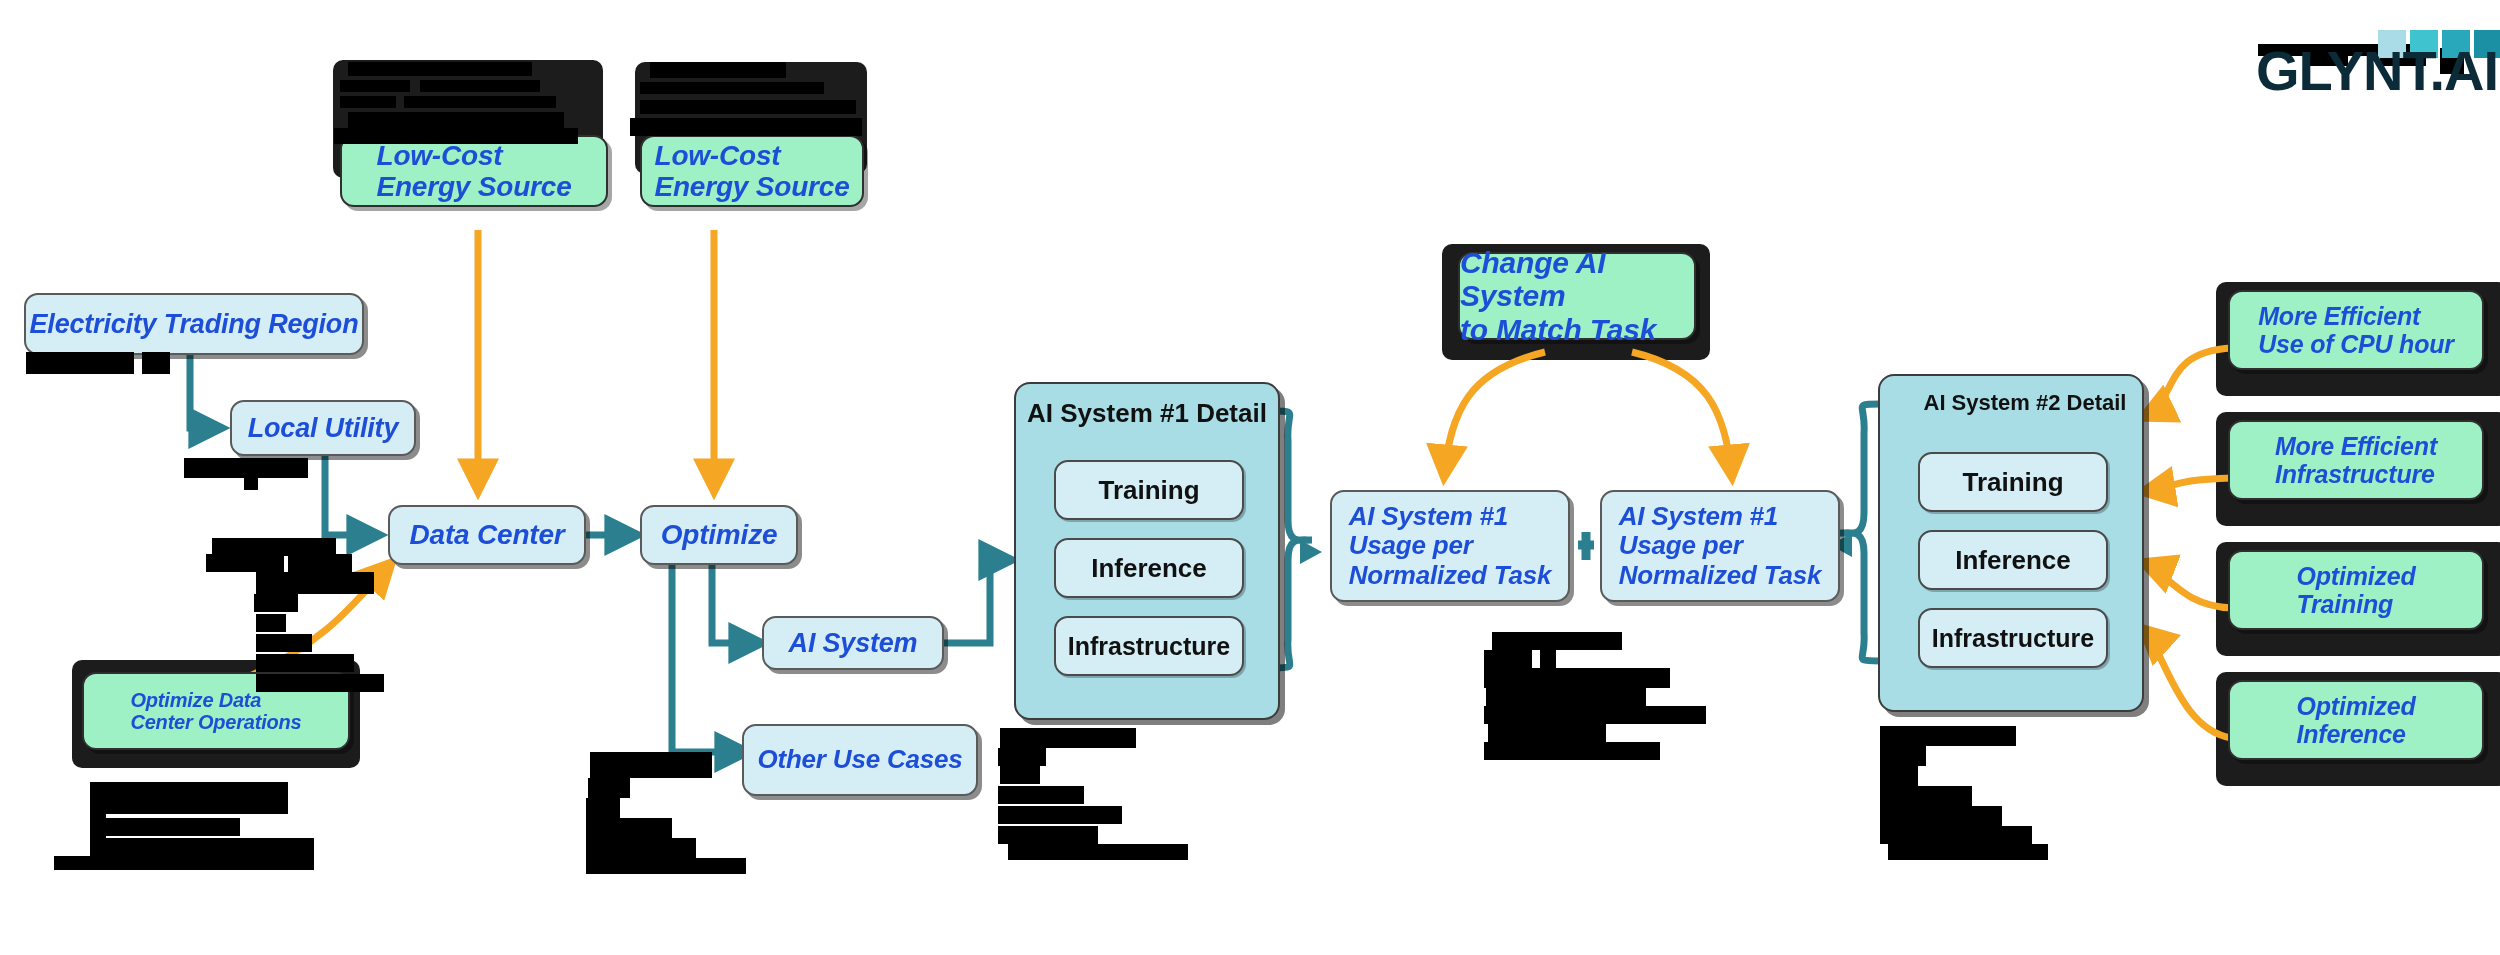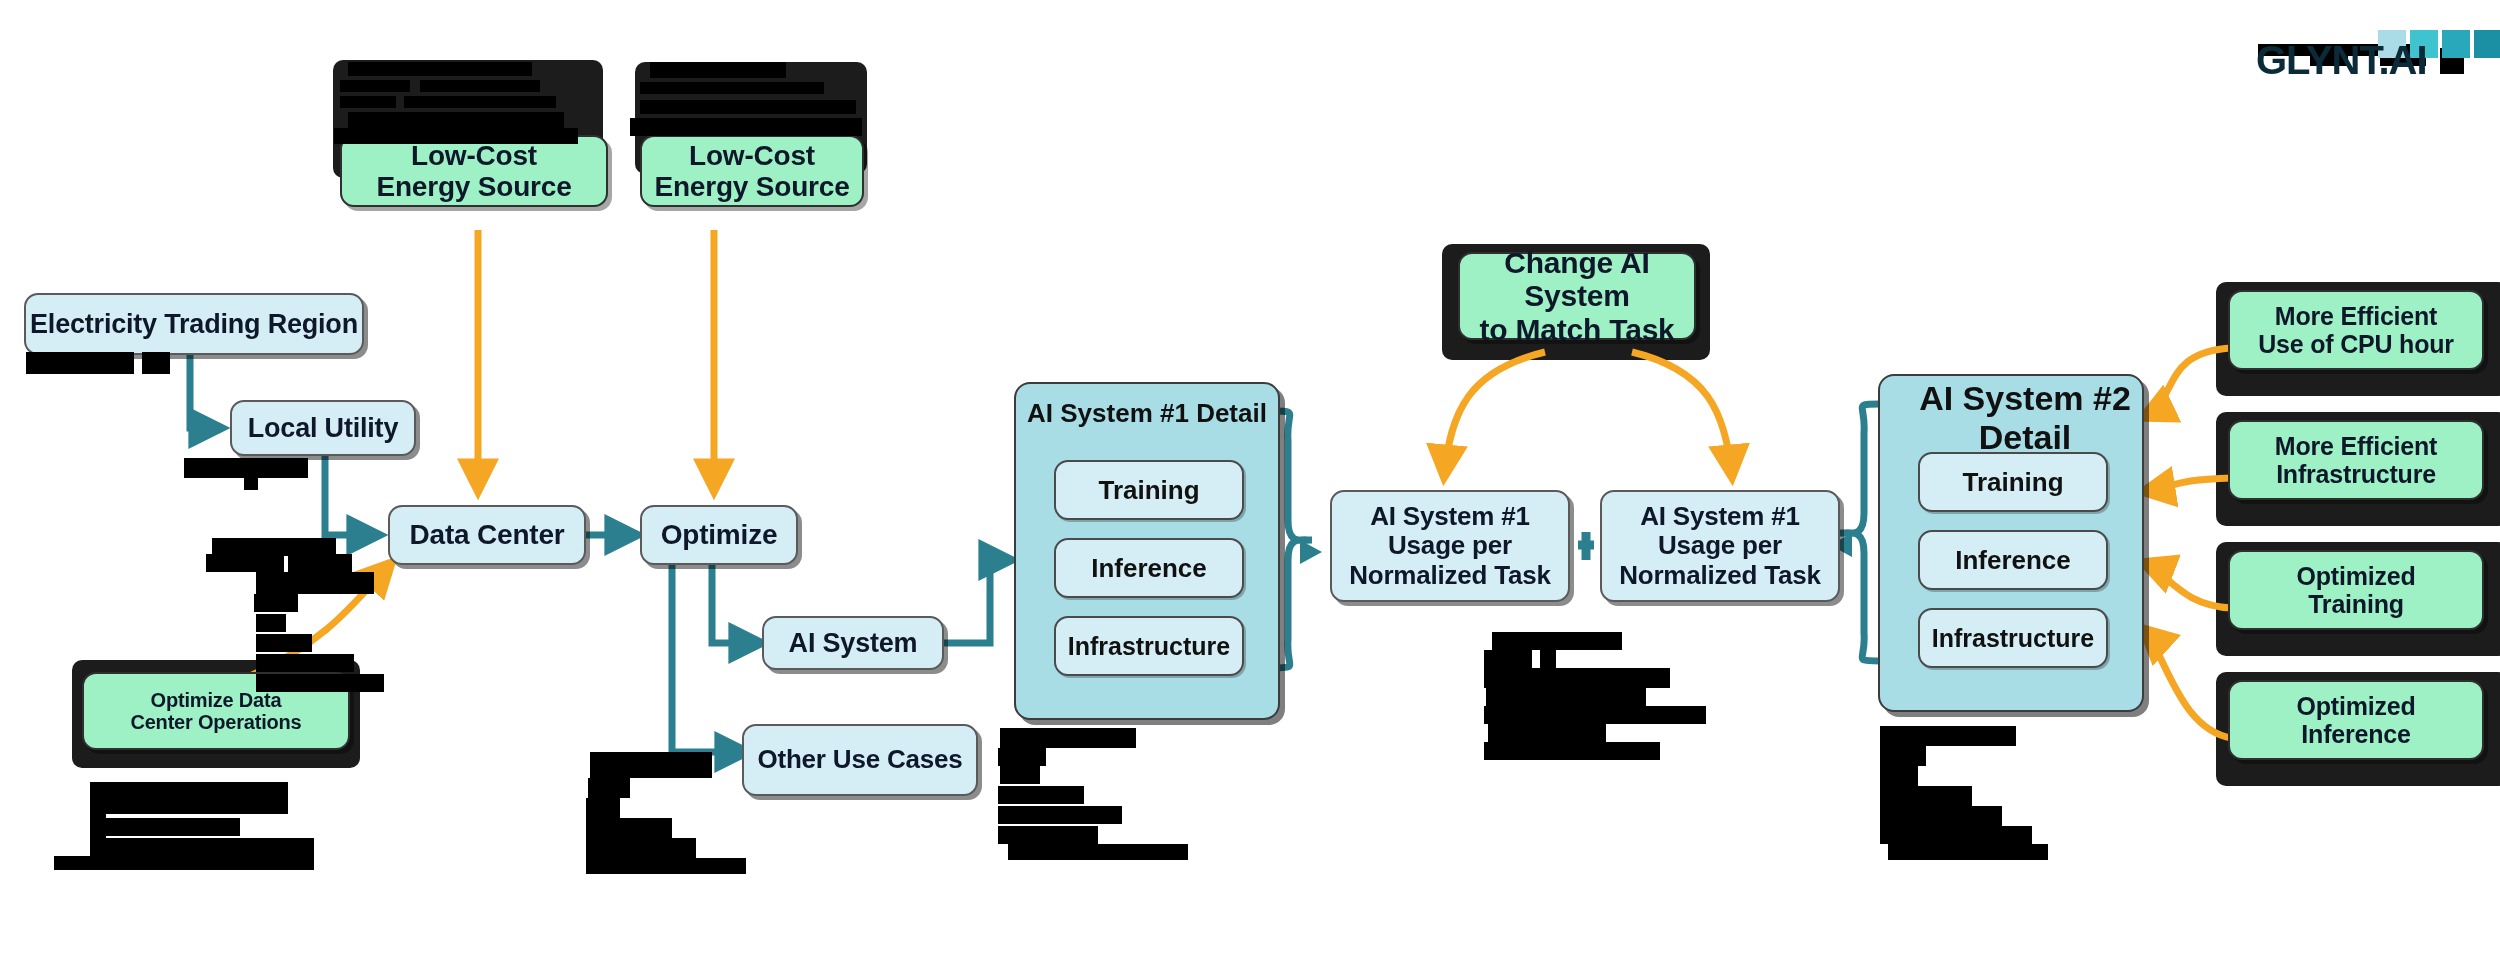--- a/index.html
+++ b/index.html
@@ -2,23 +2,23 @@
 <html><head>
 <meta charset="utf-8">
 <style>
   html,body{margin:0;padding:0;background:#ffffff;}
   body{width:2500px;height:955px;position:relative;overflow:hidden;
        font-family:"Liberation Sans",sans-serif;}
   #canvas{position:absolute;left:0;top:0;width:2500px;height:955px;}
 
   
   .node{position:absolute;box-sizing:border-box;display:flex;align-items:center;
-        justify-content:center;text-align:center;border-radius:14px;
-        font-weight:700;color:#0f172a;letter-spacing:-.2px;line-height:1.12;
-        z-index:30;white-space:pre-line;}
+        justify-content:center;border-radius:14px;
+        font-weight:700;color:#1d4ed8;letter-spacing:-.2px;line-height:1.12;
+        z-index:30;white-space:pre-line;font-style:italic;}
   .blue{background:#d5eef5;border:2px solid #5a5a5a;
         box-shadow:4px 4px 0 rgba(0,0,0,.45);}
   .green{background:#9df1c4;border:2px solid #2f2f2f;
         box-shadow:4px 4px 0 rgba(0,0,0,.35);}
   .panel{background:#a8dde6;border:2px solid #3c3c3c;border-radius:16px;
          box-shadow:5px 5px 0 rgba(0,0,0,.5);z-index:20;position:absolute;}
   .panel-title{position:absolute;left:0;right:0;text-align:center;
                font-weight:700;color:#111;}
   .subpill{position:absolute;background:#d5eef5;border:2px solid #4a4a4a;
            border-radius:14px;display:flex;align-items:center;
@@ -28,21 +28,21 @@
   
   .redact{position:absolute;background:#000000;z-index:40;}
   .redact-halo{position:absolute;background:#1c1c1c;z-index:10;border-radius:10px;}
 
   
   #edges{position:absolute;left:0;top:0;width:2500px;height:955px;z-index:15;}
 
   
   #logo{position:absolute;z-index:60;}
   .logo-sq{position:absolute;width:28px;height:28px;}
-  .logo-text{position:absolute;font-weight:800;font-size:40px;color:#0b2b38;
+  .logo-text{position:absolute;font-weight:800;font-size:56px;color:#0b2b38;
              letter-spacing:-1px;font-family:"Liberation Sans",sans-serif;}
 </style>
 </head>
 <body>
 
 <div id="canvas">
 
   <svg id="edges" viewBox="0 0 2500 955" xmlns="http://www.w3.org/2000/svg">
     <defs>
       <marker id="tealArrow" viewBox="0 0 10 10" refX="8" refY="5" markerWidth="6" markerHeight="6" orient="auto-start-reverse">
@@ -151,21 +151,21 @@
 Normalized Task</div>
 
   <div class="panel" style="left:1006px;top:382px;width:262px;height:334px;margin-left:8px;">
     <div class="panel-title" style="top:14px;font-size:26px;">AI System #1 Detail</div>
     <div class="subpill" style="left:38px;top:76px;width:186px;height:56px;font-size:26px;">Training</div>
     <div class="subpill" style="left:38px;top:154px;width:186px;height:56px;font-size:26px;">Inference</div>
     <div class="subpill" style="left:38px;top:232px;width:186px;height:56px;font-size:25px;">Infrastructure</div>
   </div>
 
   <div class="panel" style="left:1878px;top:374px;width:262px;height:334px;">
-    <div class="panel-title" style="top:3px;font-size:34px;margin-left:28px;">AI System #2 Detail</div>
+    <div class="panel-title" style="top:14px;font-size:22px;margin-left:28px;">AI System #2 Detail</div>
     <div class="subpill" style="left:38px;top:76px;width:186px;height:56px;font-size:26px;">Training</div>
     <div class="subpill" style="left:38px;top:154px;width:186px;height:56px;font-size:26px;">Inference</div>
     <div class="subpill" style="left:38px;top:232px;width:186px;height:56px;font-size:25px;">Infrastructure</div>
   </div>
 
   <div class="node green" style="left:2228px;top:290px;width:256px;height:80px;font-size:25px;">More Efficient
 Use of CPU hour</div>
   <div class="node green" style="left:2228px;top:420px;width:256px;height:80px;font-size:25px;">More Efficient
 Infrastructure</div>
   <div class="node green" style="left:2228px;top:550px;width:256px;height:80px;font-size:25px;">Optimized

